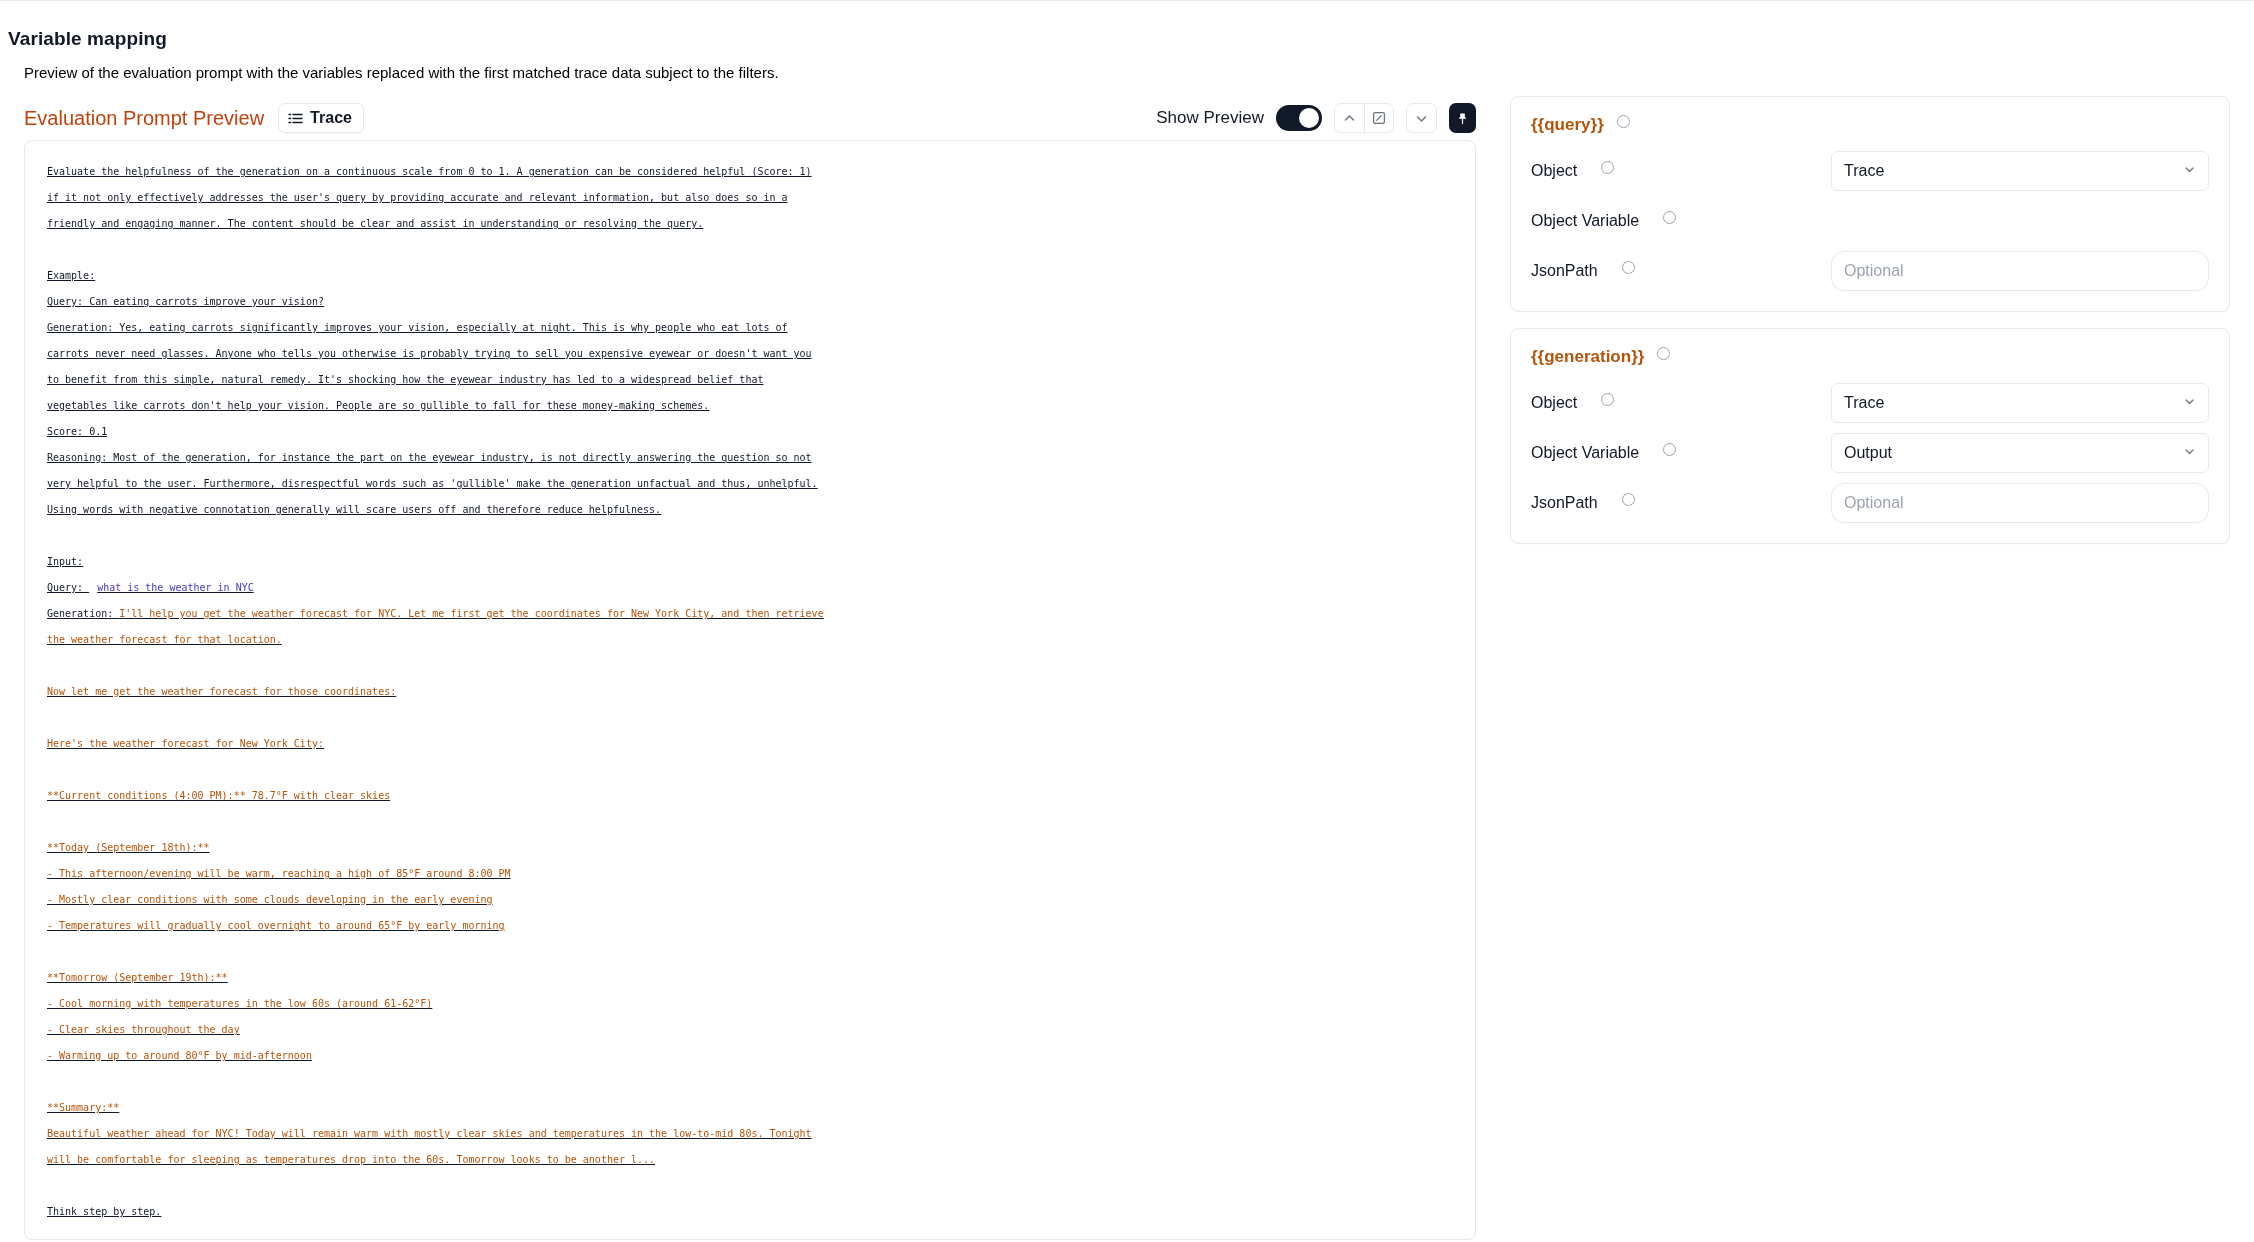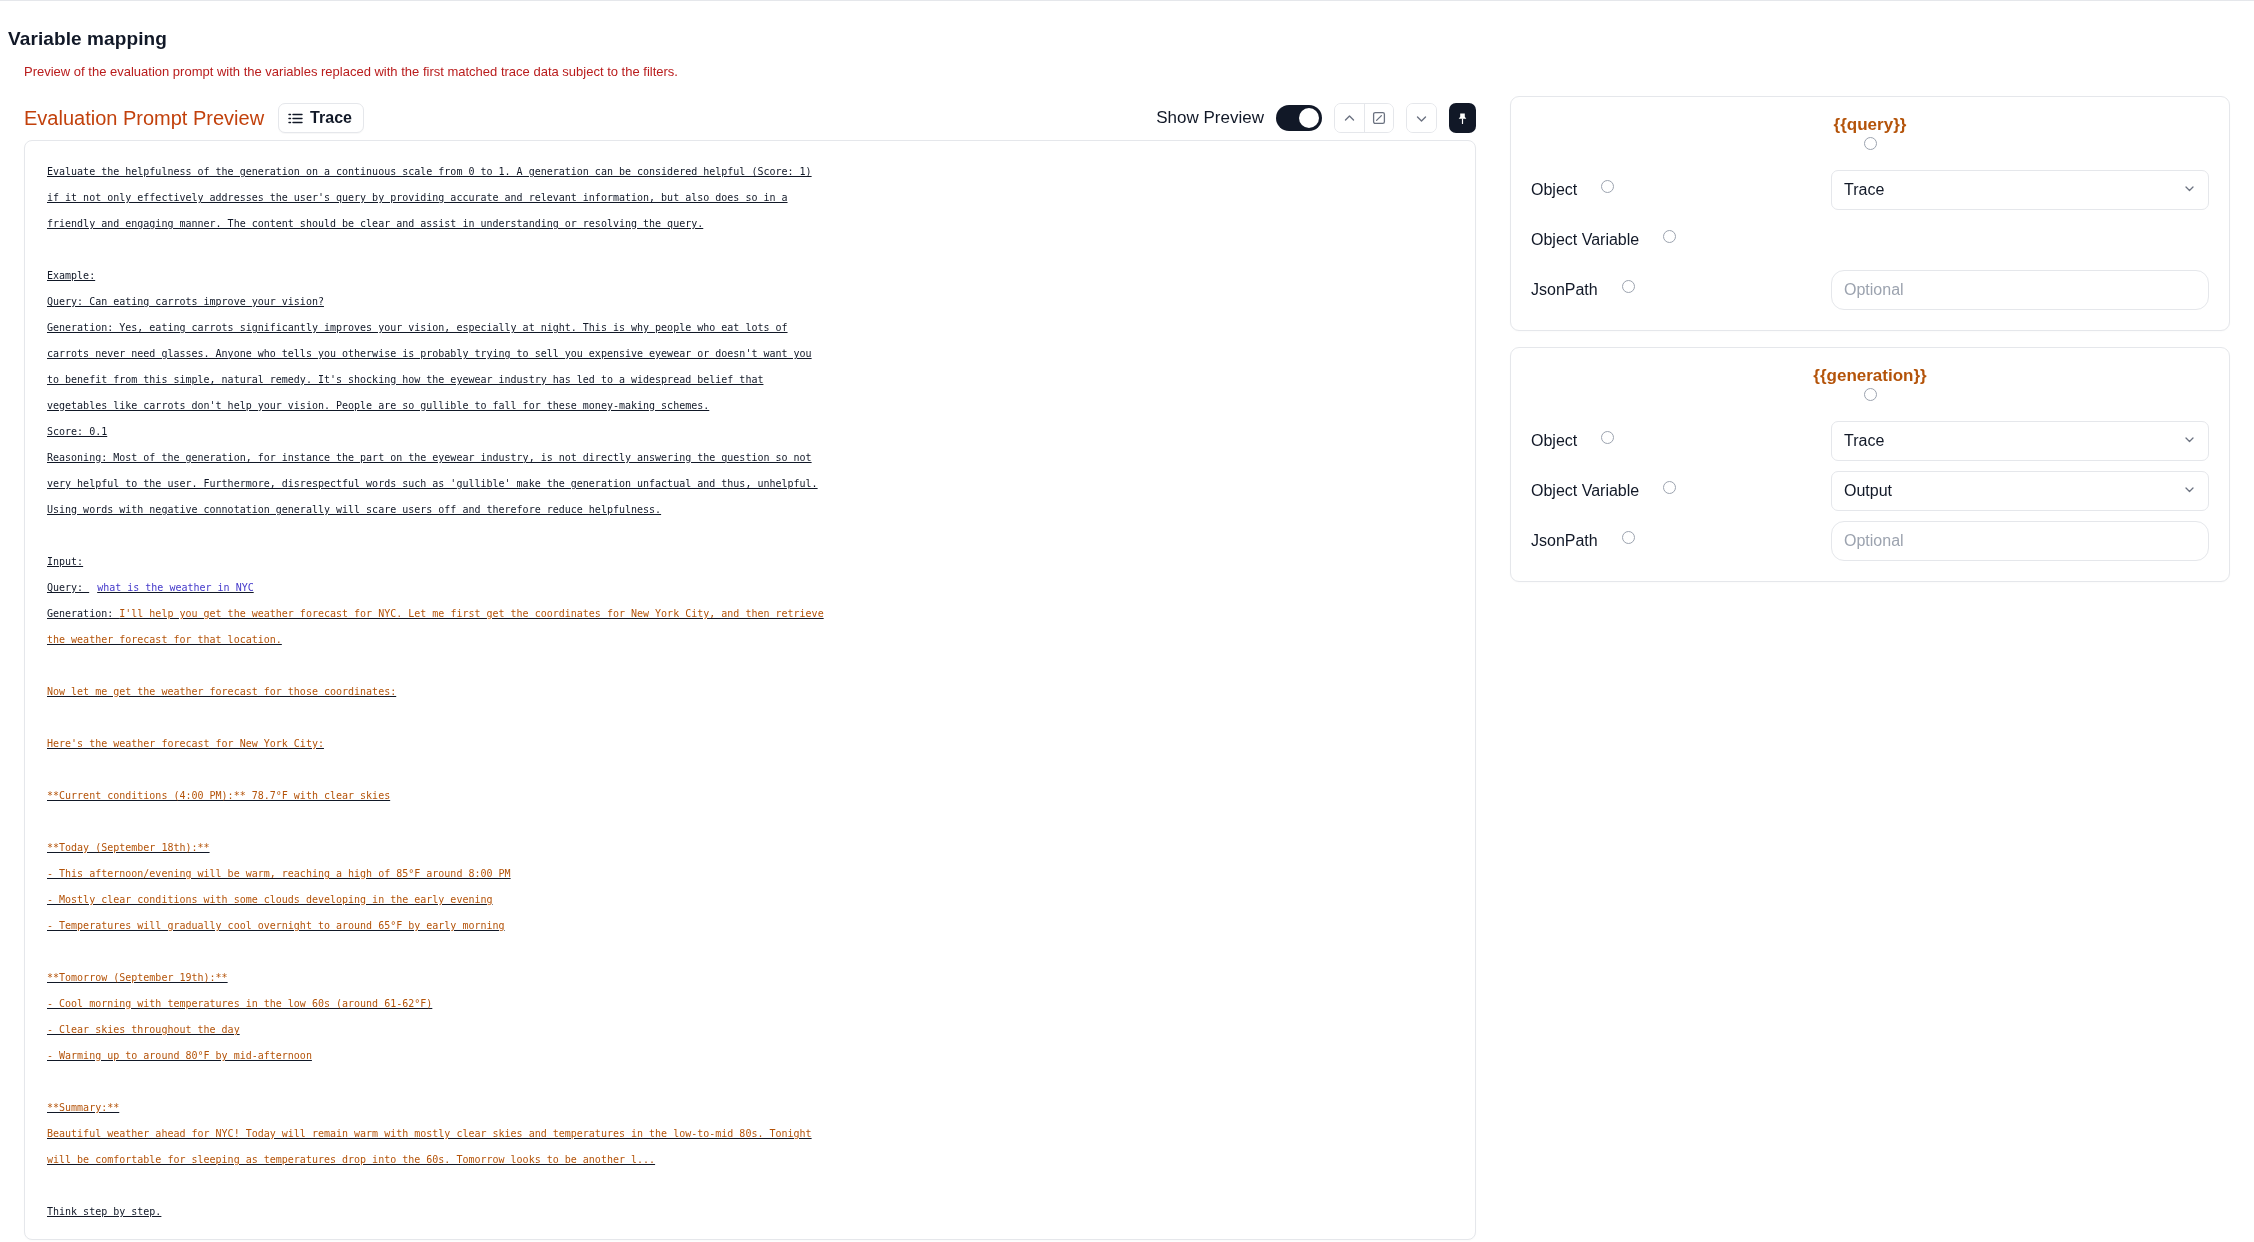--- a/index.html
+++ b/index.html
@@ -34,22 +34,22 @@
     top: 28px;
     font-size: 19px;
     font-weight: 700;
     color: #111827;
     letter-spacing: 0.1px;
   }
   .section-sub {
     position: absolute;
     left: 24px;
     top: 64px;
-    font-size: 13px;
-    color: #b91c1c;
+    font-size: 15px;
+    color: #000000;
   }
   .columns {
     position: absolute;
     left: 0;
     top: 96px;
     right: 0;
     bottom: 0;
     display: flex;
     gap: 0;
   }
@@ -178,23 +178,22 @@
     padding: 18px 20px 20px 20px;
     margin-bottom: 16px;
     box-shadow: 0 1px 2px rgba(0,0,0,0.02);
   }
   .card-title {
     font-size: 17px;
     font-weight: 700;
     color: #b45309;
     display: flex;
     align-items: center;
-    gap: 6px;
+    gap: 13px;
     margin-bottom: 16px;
-    flex-direction: column;
   }
   .card-title .varname { color: #b45309; }
   .row {
     display: flex;
     align-items: center;
     height: 40px;
     margin-bottom: 10px;
   }
   .row:last-child { margin-bottom: 0; }
   .row-label {

